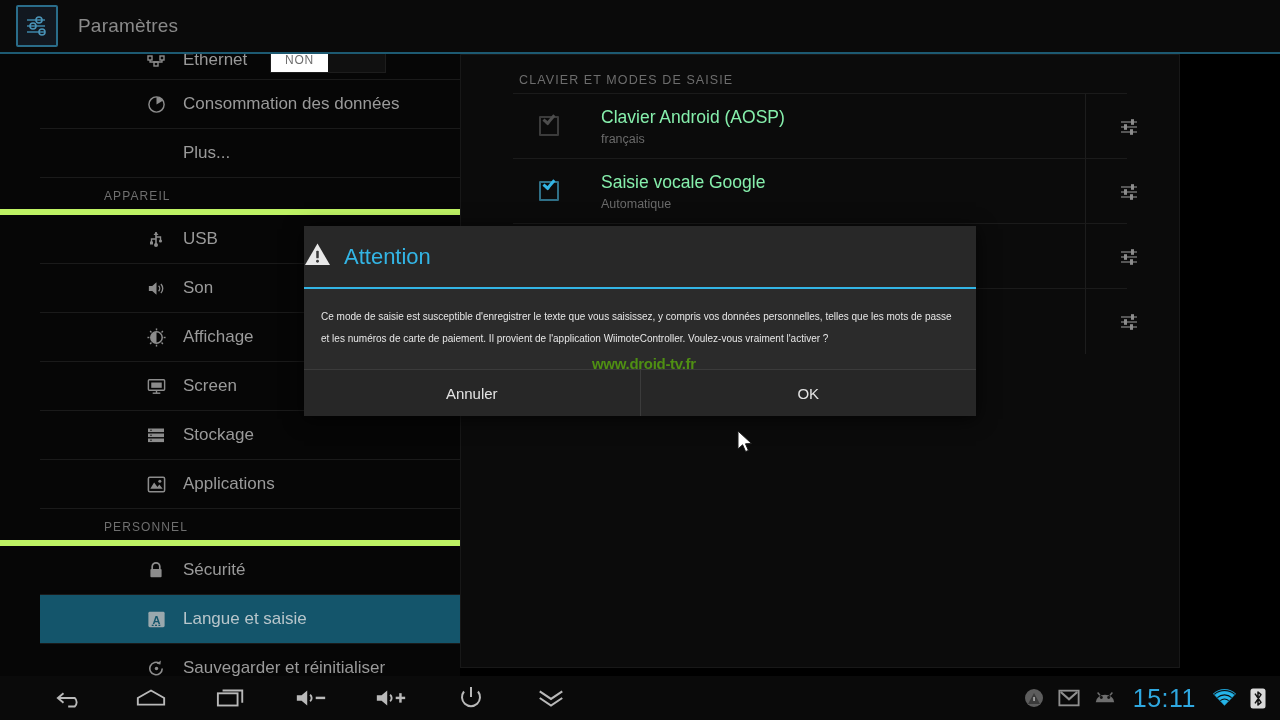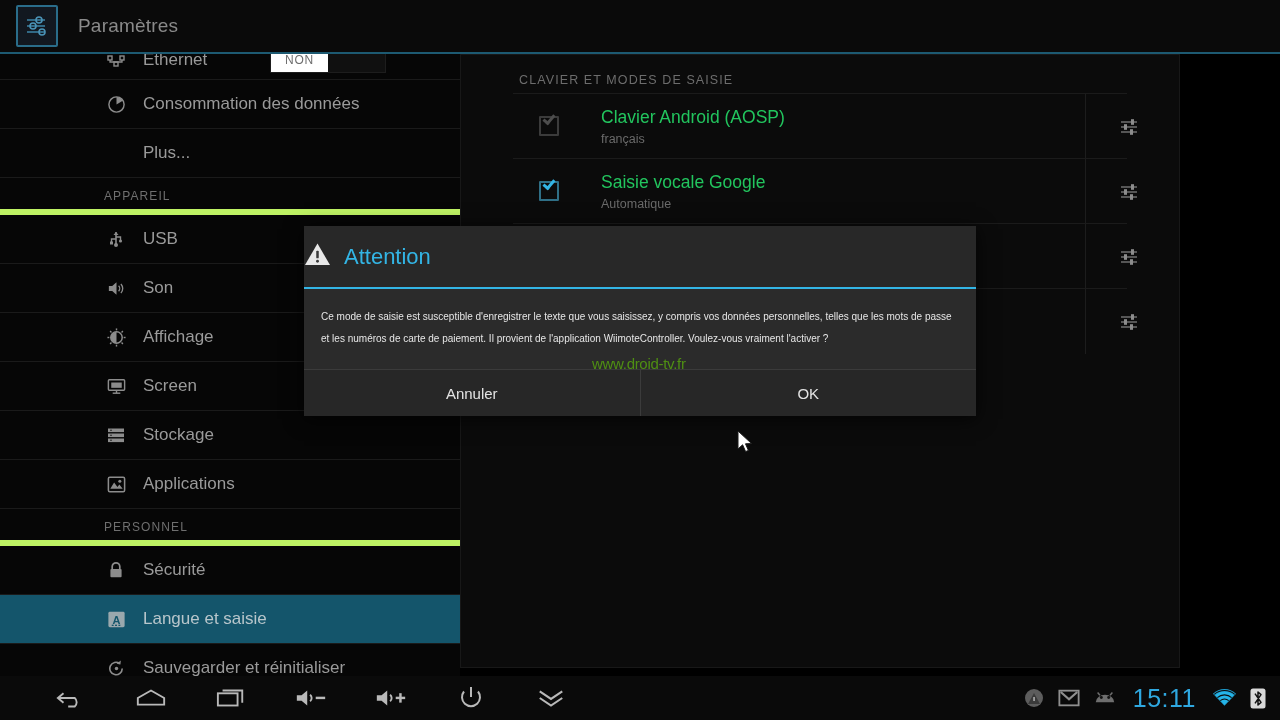--- a/index.html
+++ b/index.html
@@ -29,21 +29,21 @@
     background: #1d5a72;
   }
 
   
   #sidebar {
     position: absolute; left: 0; top: 54px; width: 460px; height: 622px;
     background: #060606; overflow: hidden;
   }
   .srow {
     position: relative; height: 49px; display: flex; align-items: center;
-    border-bottom: 1px solid #1a1a1a; padding-left: 104px;
+    border-bottom: 1px solid #1a1a1a; padding-left: 104px; margin-left: 40px;
   }
   .srow.selected { background: #14556b; }
   .srow .sicon {
     position: absolute; left: 104px; top: 50%; transform: translateY(-50%);
     width: 24px; height: 24px; display: flex; align-items: center; justify-content: center;
     color: #8c8c8c;
   }
   .srow .slabel {
     margin-left: 39px; font-size: 17px; color: #9a9a9a; white-space: nowrap;
   }
@@ -82,21 +82,21 @@
     width: 20px; height: 20px; border: 2px solid #3b3b3b; border-radius: 1px;
   }
   .cbox.on { border-color: #2f6f86; }
   .cbox i {
     position: absolute; left: 2px; top: -3px; width: 12px; height: 7px;
     border-left: 3px solid #4d4d4d; border-bottom: 3px solid #4d4d4d;
     transform: rotate(-50deg);
   }
   .cbox.on i { border-color: #33b5e5; }
   .ctext { margin-left: 88px; }
-  .ctitle { font-size: 17.5px; color: #22c55e; line-height: 1.2; }
+  .ctitle { font-size: 17.5px; color: #86efac; line-height: 1.2; }
   .csub { font-size: 12.5px; color: #6a6a6a; margin-top: 4px; }
   .cslider {
     position: absolute; right: -44px; top: 0; height: 65px; width: 86px;
     display: flex; align-items: center; justify-content: center;
     border-left: 1px solid #1d1d1d;
   }
   .crow.blank { height: 65px; }
 
   
   #dialog {
@@ -116,21 +116,21 @@
     display: flex; border-top: 1px solid #3b3b3b; height: 47px;
   }
   .dbtn {
     flex: 1; display: flex; align-items: center; justify-content: center;
     font-size: 15px; color: #e3e3e3; background: #272727;
   }
   .dbtn + .dbtn { border-left: 1px solid #3b3b3b; }
 
   #watermark {
     position: absolute; left: 592px; top: 355px; z-index: 60;
-    font-size: 15px; font-weight: normal; color: #4f8f13; pointer-events: none;
+    font-size: 15px; font-weight: bold; color: #4f8f13; pointer-events: none;
     font-family: "Liberation Sans", sans-serif; letter-spacing: -.3px;
   }
   #cursor { position: absolute; left: 737px; top: 430px; z-index: 70; }
 
   
   #navbar {
     position: absolute; left: 0; bottom: 0; width: 1280px; height: 44px;
     background: #0a0a0a; display: flex; align-items: center; padding-left: 31px;
   }
   .navbtn {

